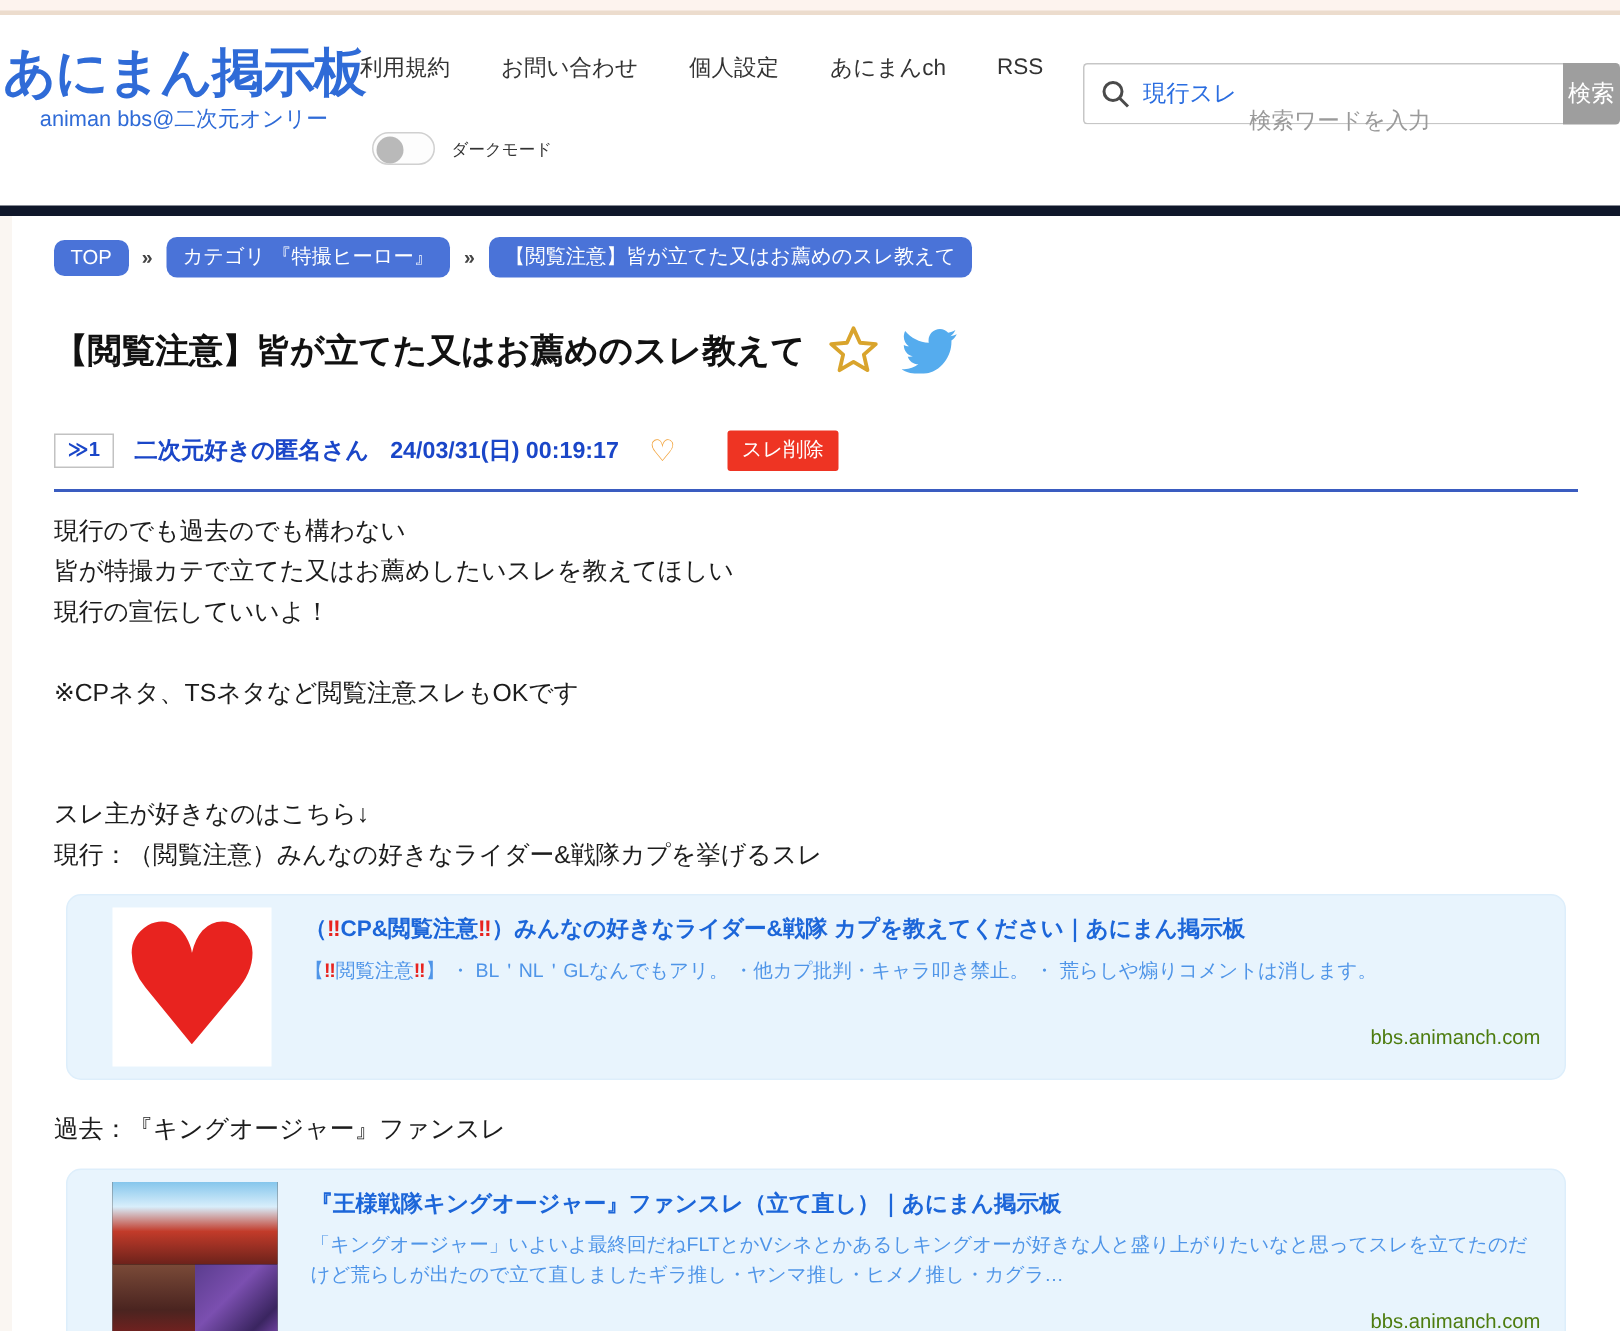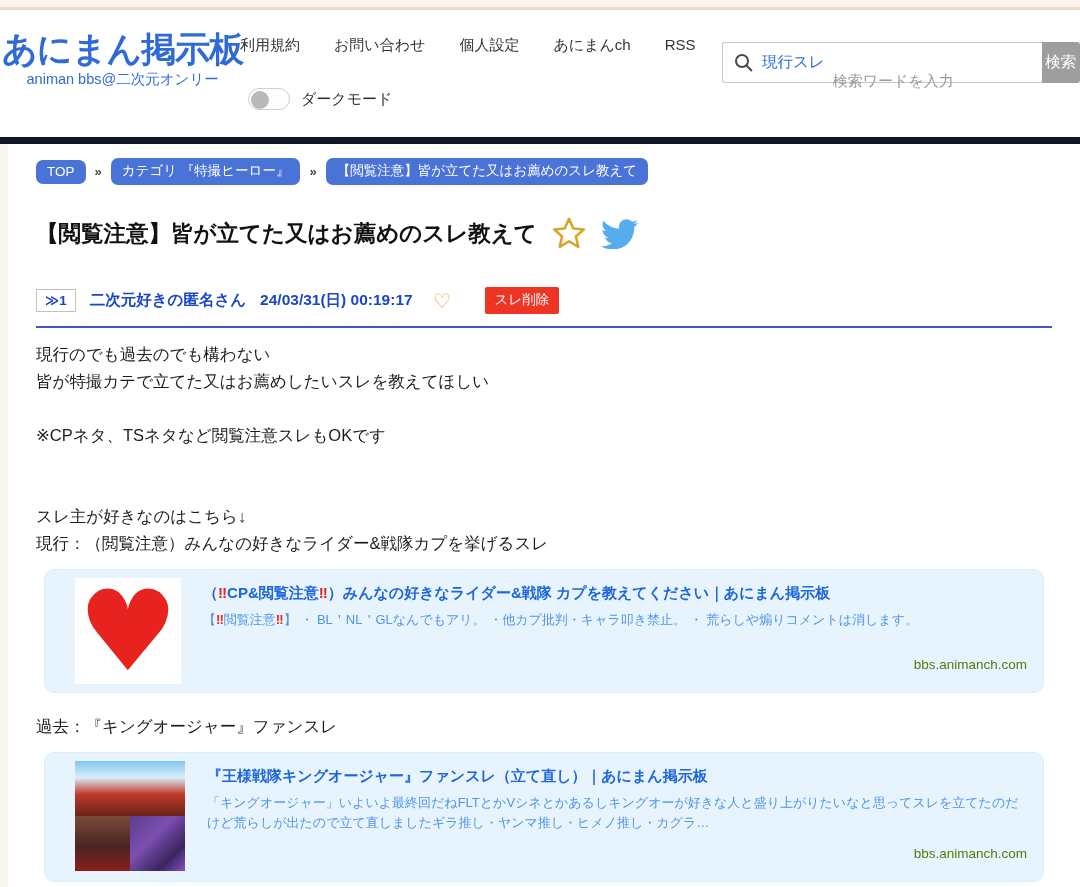--- a/index.html
+++ b/index.html
@@ -12,21 +12,21 @@
   
   .topstrip { height:10px; background:#fdf3ee; border-bottom:3px solid #ecdccd; }
 
   
   .header { position:relative; height:134px; background:#fff; border-bottom:7px solid #0f172a; }
   .logo { position:absolute; left:2px; top:20px; cursor:pointer; }
   .logo-title { font-size:35px; font-weight:700; color:#2f6bd7; letter-spacing:-1px; line-height:1.1; }
   .logo-sub { font-size:14.5px; color:#2f6bd7; text-align:center; margin-top:1px; }
   .nav { position:absolute; left:240px; top:26px; display:flex; gap:34px; font-size:15px; color:#333; }
   .nav span { cursor:pointer; white-space:nowrap; }
-  .dm-row { position:absolute; left:248px; top:78px; display:flex; align-items:center; gap:11px; font-size:15px; color:#333; }
+  .dm-row { position:absolute; left:248px; top:78px; display:flex; align-items:center; gap:11px; font-size:11px; color:#333; }
   .toggle { width:42px; height:22px; border:1px solid #d0d0d0; border-radius:12px; background:#fdfdfd; position:relative; cursor:pointer; }
   .knob { position:absolute; left:2px; top:1.5px; width:18px; height:18px; border-radius:50%; background:#b9b9b9; }
   .search { position:absolute; right:0; top:32px; display:flex; height:41px; width:358px; }
   .search-box { flex:1; border:1px solid #c6c6c6; border-right:none; background:#fff; display:flex; align-items:center; padding:0 10px; gap:8px; border-radius:3px 0 0 3px; }
   .search-scope { color:#2a6de0; font-size:15.5px; white-space:nowrap; cursor:pointer; }
   .search-input { border:none; outline:none; flex:1; font-size:15px; color:#c2410c; min-width:0; background:transparent;margin-top:36px; }
   .search-input::placeholder { color:#9a9a9a; }
   .search-btn { width:70px; background:#9e9e9e; color:#fff; font-size:15.5px; border:none; border-radius:0 3px 3px 0; cursor:pointer; }
 
   
@@ -138,20 +138,21 @@
       <span class="res-badge">≫1</span>
       <span class="res-author">二次元好きの匿名さん</span>
       <span class="res-date">24/03/31(日) 00:19:17</span>
       <span class="res-heart">♡</span>
       <button class="del-btn">スレ削除</button>
     </div>
 
     <div class="post-body">
       <div class="bline">現行のでも過去のでも構わない</div>
       <div class="bline">皆が特撮カテで立てた又はお薦めしたいスレを教えてほしい</div>
+      <div class="bline">現行の宣伝していいよ！</div>
       <div class="bline"></div>
       <div class="bline">※CPネタ、TSネタなど閲覧注意スレもOKです</div>
       <div class="bline"></div>
       <div class="bline"></div>
       <div class="bline">スレ主が好きなのはこちら↓</div>
       <div class="bline">現行：（閲覧注意）みんなの好きなライダー&amp;戦隊カプを挙げるスレ</div>
     </div>
   </div>
 
   <div class="card">

